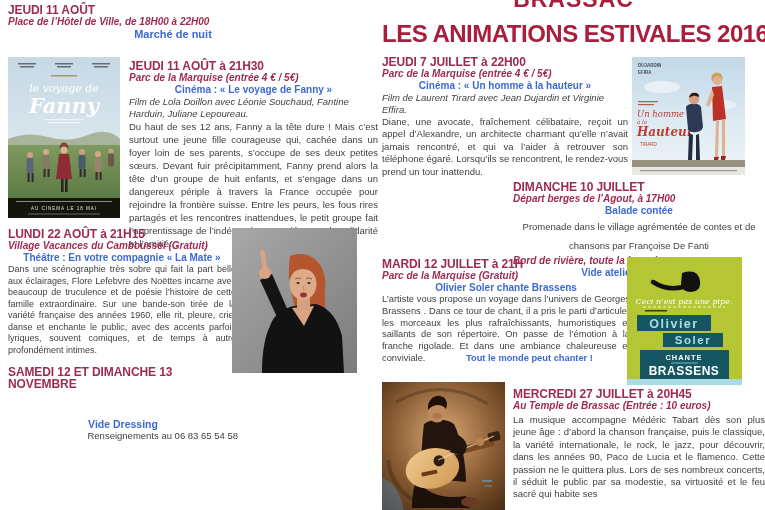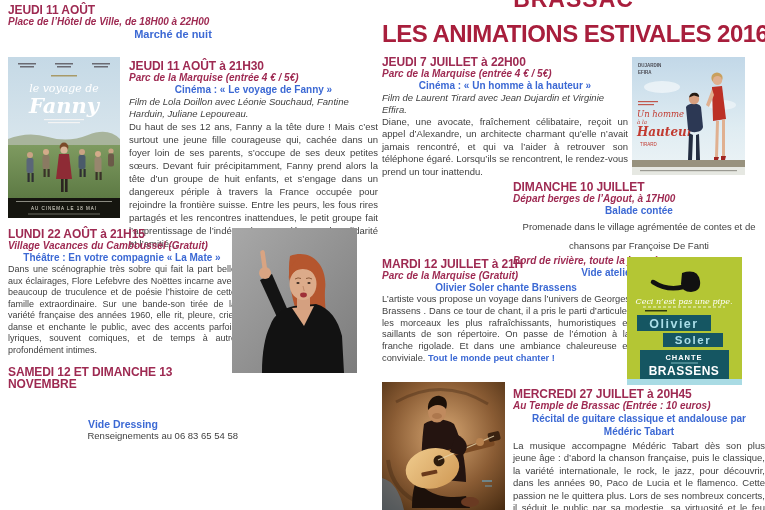--- a/index.html
+++ b/index.html
@@ -4,21 +4,21 @@
 <style>
   html,body{margin:0;padding:0;background:#fff;}
   .page{position:relative;width:765px;height:510px;background:#ffffff;overflow:hidden;
         font-family:"Liberation Sans",sans-serif;}
   .sec{position:absolute;}
   .date{color:#9e2a52;font-weight:700;font-size:12px;line-height:12px;letter-spacing:-0.1px;}
   .loc{color:#9e2a52;font-weight:700;font-style:italic;font-size:10px;line-height:12px;}
   .etitle{color:#3c69d4;font-weight:700;font-size:10px;line-height:12px;text-align:center;}
   .credits{color:#3f3f3f;font-style:italic;font-size:9.5px;line-height:12px;}
   .body{color:#3f3f3f;font-size:9.5px;line-height:12.4px;text-align:justify;}
-  .hl{color:#3c69d4;font-weight:700;}
+  .hl{color:#3c69d4;font-weight:700;margin-left:38px;}
   .photo{position:absolute;display:block;}
   .hdr{position:absolute;left:382px;top:-12px;width:383px;text-align:center;color:#a81e3c;font-weight:700;}
   .hdr-city{font-size:23px;line-height:23px;letter-spacing:1px;}
   .hdr-main{font-size:24px;line-height:30px;margin-top:8px;letter-spacing:-0.5px;white-space:nowrap;}
   .mate-body{font-size:9px;line-height:11.5px;}
   .soler-body{font-size:9.3px;line-height:11.8px;}
 </style>
 </head>
 <body>
 
@@ -257,17 +257,16 @@
       <path d="M56,78 L112,54" stroke="#e8d8b0" stroke-width="1.2" opacity="0.8"></path>
       <path d="M74,52 C86,58 88,66 80,74 L68,70 Z" fill="#241410"></path>
       <circle cx="98" cy="60" r="4" fill="#b8824f"></circle>
       <ellipse cx="88" cy="120" rx="9" ry="5" fill="#6a3a22"></ellipse>
     </g>
   </svg>
 
   <section class="sec" style="left:513px;top:388px;width:252px">
     <div class="date">MERCREDI 27 JUILLET à 20H45</div>
     <div class="loc">Au Temple de Brassac (Entrée : 10 euros)</div>
-    <div class="etitle" style="line-height:13px">Récital de guitare classique et andalouse par Médéric Tabart</div>
     <div class="body" style="margin-top:2px">La musique accompagne Médéric Tabart dès son plus jeune âge : d’abord la chanson française, puis le classique, la variété internationale, le rock, le jazz, pour découvrir, dans les années 90, Paco de Lucia et le flamenco. Cette passion ne le quittera plus. Lors de ses nombreux concerts, il séduit le public par sa modestie, sa virtuosité et le feu sacré qui habite ses</div>
   </section>
 
 </div>
 
 </body></html>

